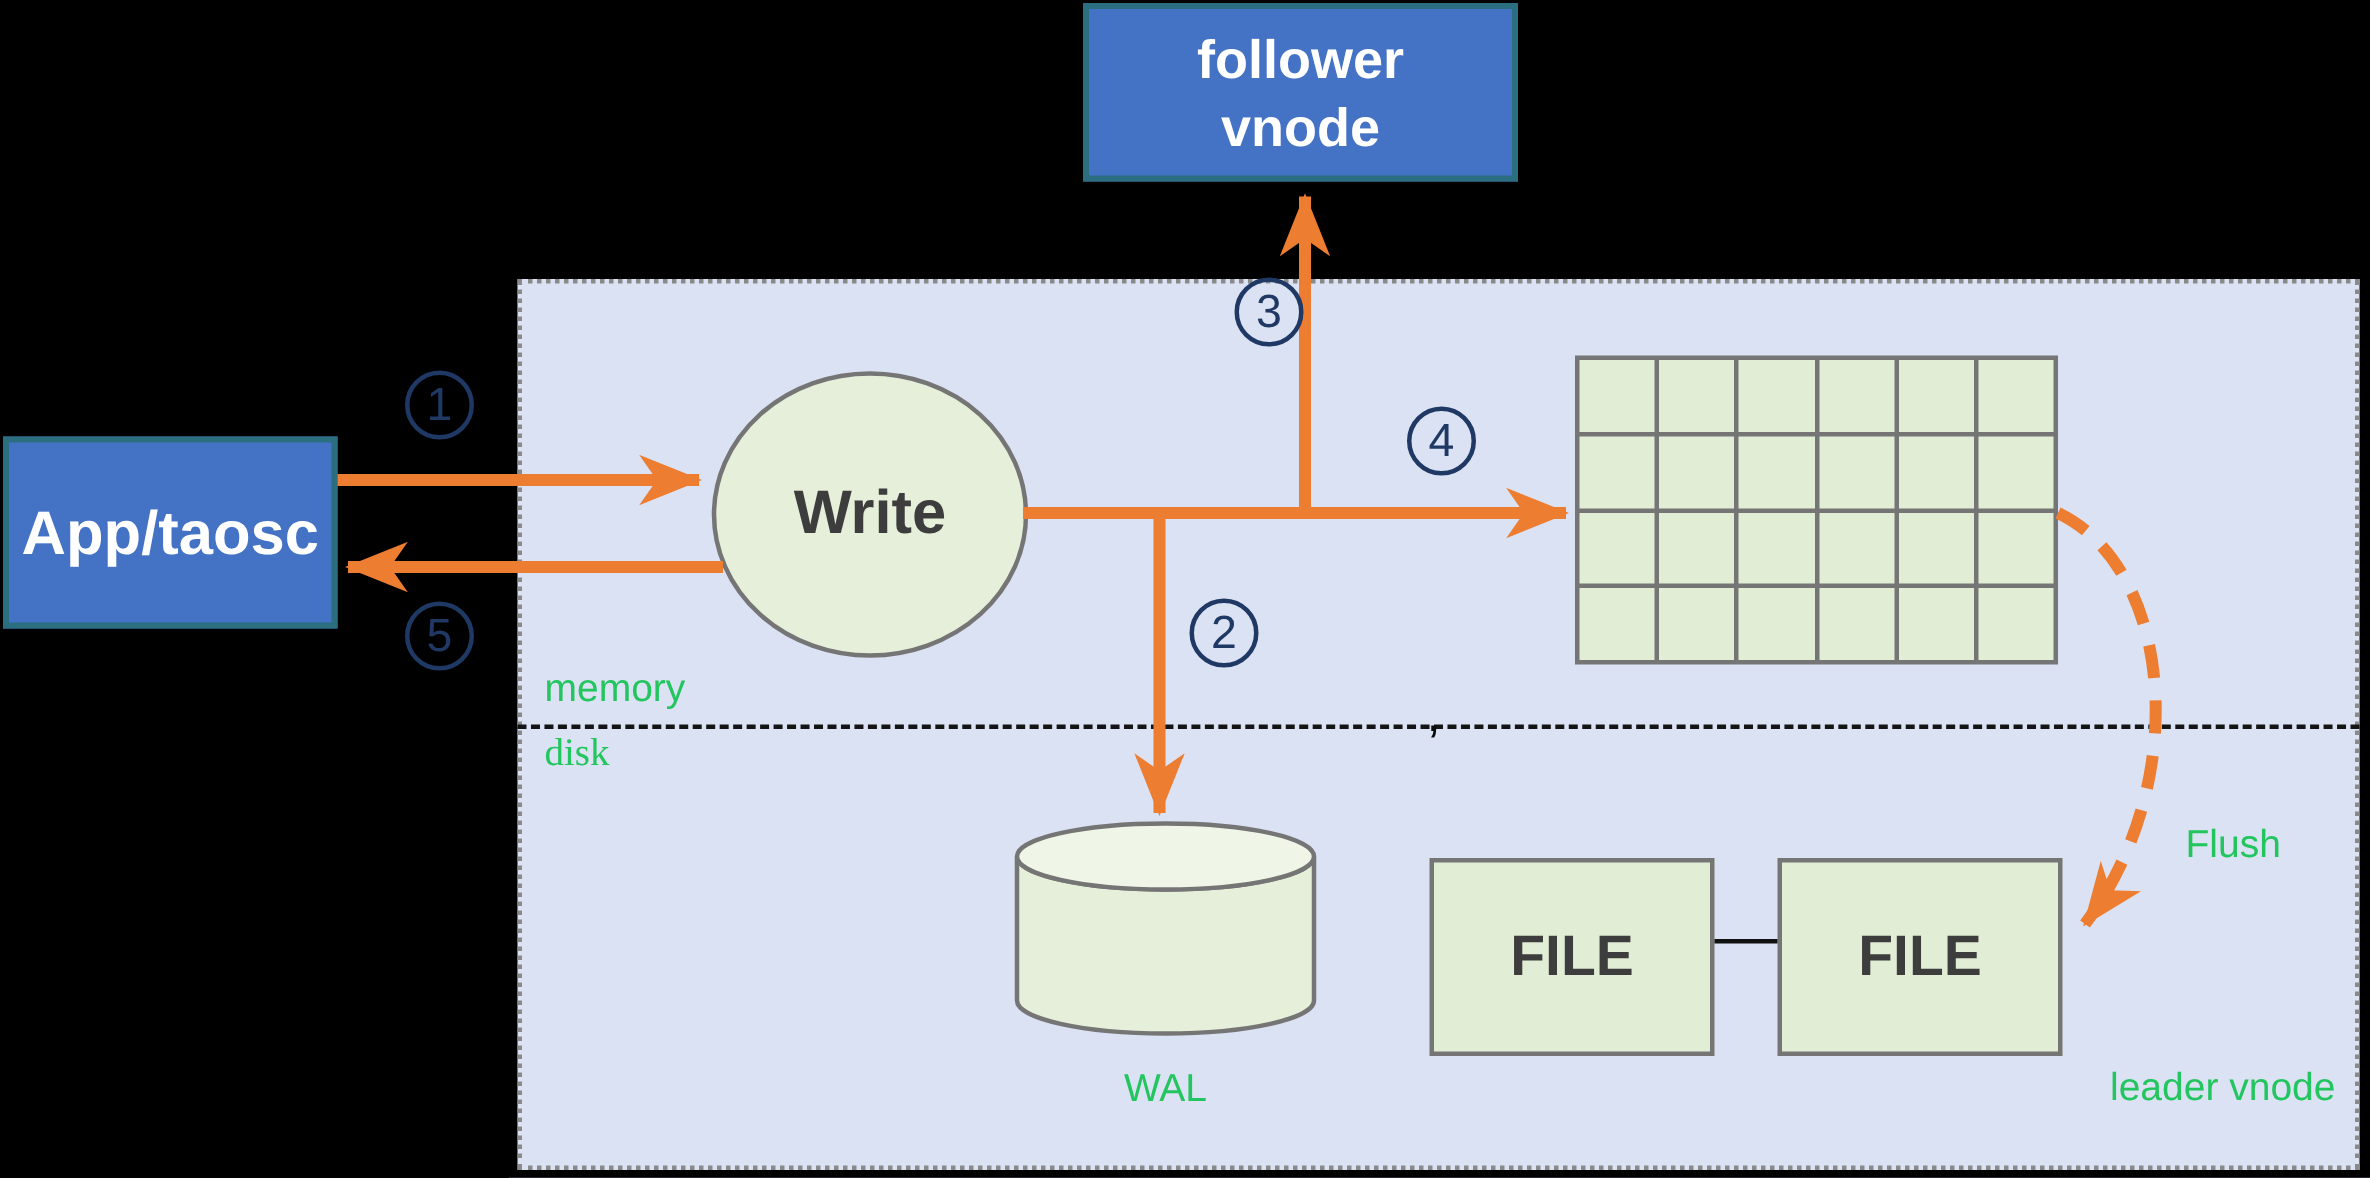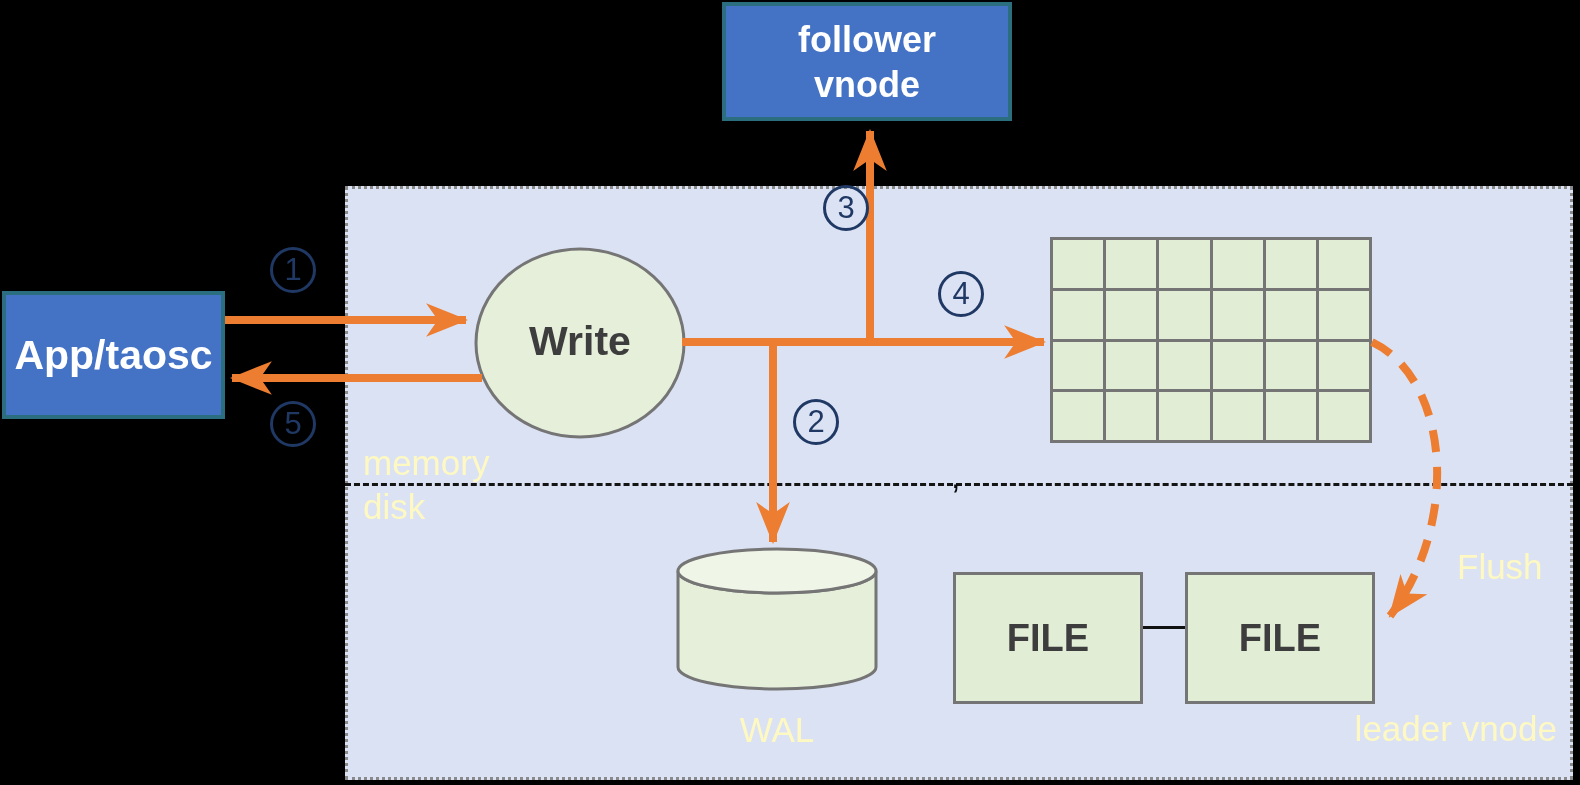--- a/index.html
+++ b/index.html
@@ -34,24 +34,24 @@
   }
   .file1{left:953px;top:572px;}
   .file2{left:1185px;top:572px;}
   .file-conn{position:absolute;left:1143px;top:626px;width:42px;height:3px;background:#111;}
   
   .divider{position:absolute;left:345px;top:483px;width:1228px;height:0;border-top:3px dashed #141414;}
   .divider-mark{position:absolute;left:951px;top:457px;font-size:34px;color:#0a0a0a;}
   
   svg.overlay{position:absolute;left:0;top:0;width:1580px;height:785px;pointer-events:none;}
   
-  .lbl{position:absolute;color:#fef9c3;font-size:35px;white-space:nowrap;}
+  .lbl{position:absolute;color:#22c55e;font-size:26px;white-space:nowrap;}
   .write-lbl{left:476px;top:318px;width:208px;text-align:center;color:#3d3d3d;font-weight:bold;font-size:41px;}
   .memory-lbl{left:363px;top:443px;}
-  .disk-lbl{left:363px;top:487px;}
+  .disk-lbl{left:363px;top:487px;font-family:Liberation Serif, serif;}
   .wal-lbl{left:697px;top:710px;width:160px;text-align:center;}
   .leader-lbl{left:1287px;top:709px;width:270px;text-align:right;}
   .flush-lbl{left:1457px;top:511px;margin-top:36px;}
   
   .stepnum{
     position:absolute;width:40px;height:40px;border:3px solid #1f3864;border-radius:50%;
     color:#1f3864;font-size:31px;line-height:40px;text-align:center;box-sizing:content-box;
     font-weight:400;
   }
   .n1{left:270px;top:247px;}

